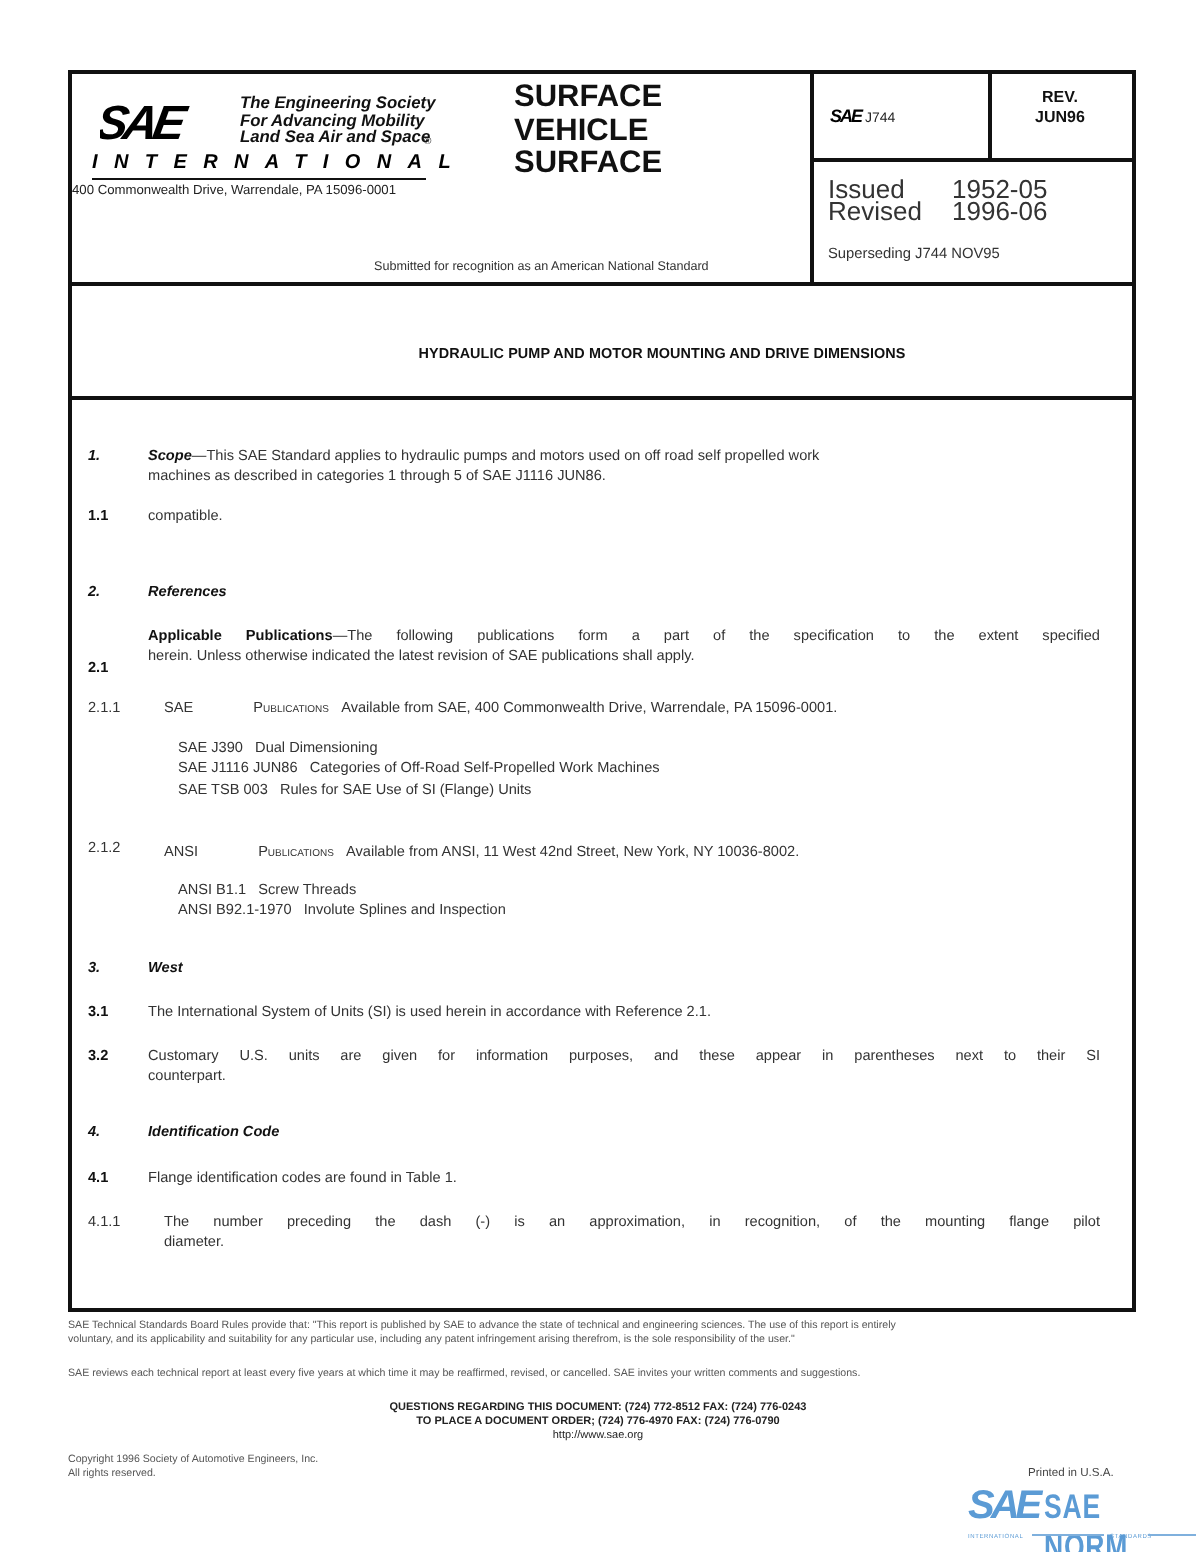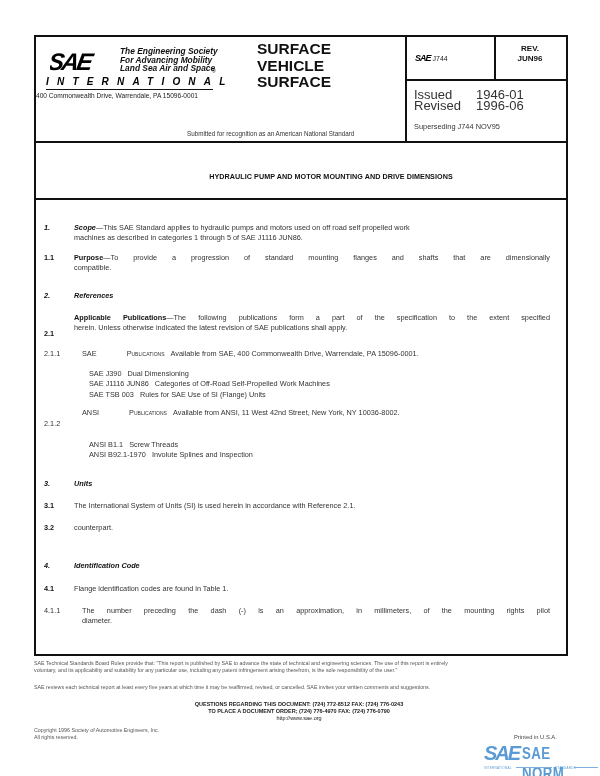--- a/index.html
+++ b/index.html
@@ -95,39 +95,38 @@
 
 <div class="j744">
   <span class="sae-mini">SAE</span><span>J744</span>
 </div>
 <div class="rev">
   <div>REV.</div>
   <div>JUN96</div>
 </div>
 <div class="meta-row" style="top:87px;">
   <span>Issued</span>
-  <span class="val">1946-01</span>
+  <span class="val">1952-05</span>
 </div>
 <div class="meta-row" style="top:98px;">
   <span>Revised</span>
   <span class="val">1996-06</span>
 </div>
 <div class="supersede">Superseding J744 NOV95</div>
 
 <div class="doc-title">HYDRAULIC PUMP AND MOTOR MOUNTING AND DRIVE DIMENSIONS</div>
 
 <div class="num bi" style="top:223px;">1.</div>
 <div class="para justify" style="left:74px; top:223px; width:476px;">
   <div><span class="head-i">Scope</span><span>—</span><span>This SAE Standard applies to hydraulic pumps and motors used on off road self propelled work</span></div>
   <div>machines as described in categories 1 through 5 of SAE J1116 JUN86.</div>
 </div>
 
 <div class="num b" style="top:253px;">1.1</div>
 <div class="para" style="left:74px; top:253px; width:476px;">
-  <div style="text-align:justify; text-align-last:justify;"><span class="head-b">Purpose</span><span>—</span><span>To provide a progression of standard mounting flanges and shafts that are dimensionally</span></div>
   <div>compatible.</div>
 </div>
 
 <div class="num bi" style="top:291px;">2.</div>
 <div class="para head-i" style="left:74px; top:291px;">References</div>
 
 <div class="num b" style="top:329px;">2.1</div>
 <div class="para" style="left:74px; top:313px; width:476px;">
   <div style="text-align:justify; text-align-last:justify;"><span class="head-b">Applicable Publications</span><span>—</span><span>The following publications form a part of the specification to the extent specified</span></div>
   <div>herein.  Unless otherwise indicated the latest revision of SAE publications shall apply.</div>
@@ -137,48 +136,49 @@
 <div class="para" style="left:82px; top:349px; width:470px;">
   <span>SAE</span> <span class="sc">Publications</span>&nbsp;&nbsp;&nbsp;<span>Available from SAE, 400 Commonwealth Drive, Warrendale, PA 15096-0001.</span>
 </div>
 <div class="para" style="left:89px; top:369px; width:440px;">
   <div><span>SAE J390</span>&nbsp;&nbsp;&nbsp;<span>Dual Dimensioning</span></div>
   <div><span>SAE J1116 JUN86</span>&nbsp;&nbsp;&nbsp;<span>Categories of Off-Road Self-Propelled Work Machines</span></div>
   <div><span>SAE TSB 003</span>&nbsp;&nbsp;&nbsp;<span>Rules for SAE Use of SI (Flange) Units</span></div>
 </div>
 
 <div class="num" style="top:419px;">2.1.2</div>
-<div class="para" style="left:82px; top:408px; width:470px;">
+<div class="para" style="left:82px; top:421px; width:470px;">
   <span>ANSI</span> <span class="sc">Publications</span>&nbsp;&nbsp;&nbsp;<span>Available from ANSI, 11 West 42nd Street, New York, NY 10036-8002.</span>
 </div>
 <div class="para" style="left:89px; top:440px; width:440px;">
   <div><span>ANSI B1.1</span>&nbsp;&nbsp;&nbsp;<span>Screw Threads</span></div>
   <div><span>ANSI B92.1-1970</span>&nbsp;&nbsp;&nbsp;<span>Involute Splines and Inspection</span></div>
 </div>
 
 <div class="num bi" style="top:479px;">3.</div>
-<div class="para head-i" style="left:74px; top:479px;">Units</div>
+<div class="para head-i" style="left:74px; top:479px;">West</div>
 
 <div class="num b" style="top:501px;">3.1</div>
 <div class="para" style="left:74px; top:501px; width:476px;">The International System of Units (SI) is used herein in accordance with Reference 2.1.</div>
 
 <div class="num b" style="top:523px;">3.2</div>
 <div class="para" style="left:74px; top:523px; width:476px;">
+  <div style="text-align:justify; text-align-last:justify;">Customary U.S. units are given for information purposes, and these appear in parentheses next to their SI</div>
   <div>counterpart.</div>
 </div>
 
 <div class="num bi" style="top:561px;">4.</div>
 <div class="para head-i" style="left:74px; top:561px;">Identification Code</div>
 
 <div class="num b" style="top:584px;">4.1</div>
 <div class="para" style="left:74px; top:584px; width:476px;">Flange identification codes are found in Table 1.</div>
 
 <div class="num" style="top:606px;">4.1.1</div>
 <div class="para" style="left:82px; top:606px; width:468px;">
-  <div style="text-align:justify; text-align-last:justify;">The number preceding the dash (-) is an approximation, in millimeters, of the mounting rights pilot</div>
+  <div style="text-align:justify; text-align-last:justify;">The number preceding the dash (-) is an approximation, in recognition, of the mounting flange pilot</div>
   <div>diameter.</div>
 </div>
 
 <div class="foot" style="top:660px; width:532px;">
   <div style="white-space:nowrap; overflow:hidden;">SAE Technical Standards Board Rules provide that: "This report is published by SAE to advance the state of technical and engineering sciences. The use of this report is entirely</div>
   <div style="white-space:nowrap; overflow:hidden;">voluntary, and its applicability and suitability for any particular use, including any patent infringement arising therefrom, is the sole responsibility of the user."</div>
 </div>
 <div class="foot" style="top:684px; width:532px; white-space:nowrap; overflow:hidden;">SAE reviews each technical report at least every five years at which time it may be reaffirmed, revised, or cancelled. SAE invites your written comments and suggestions.</div>
 
 <div class="foot-center" style="top:701px;">

